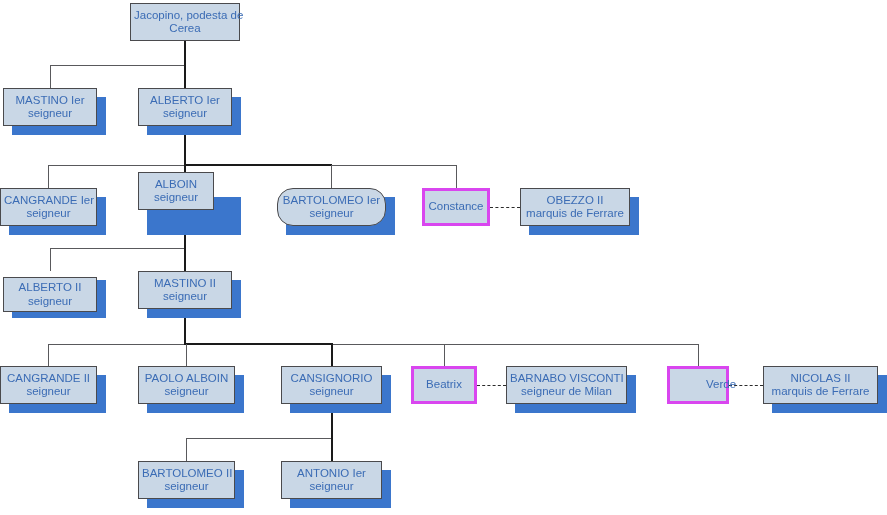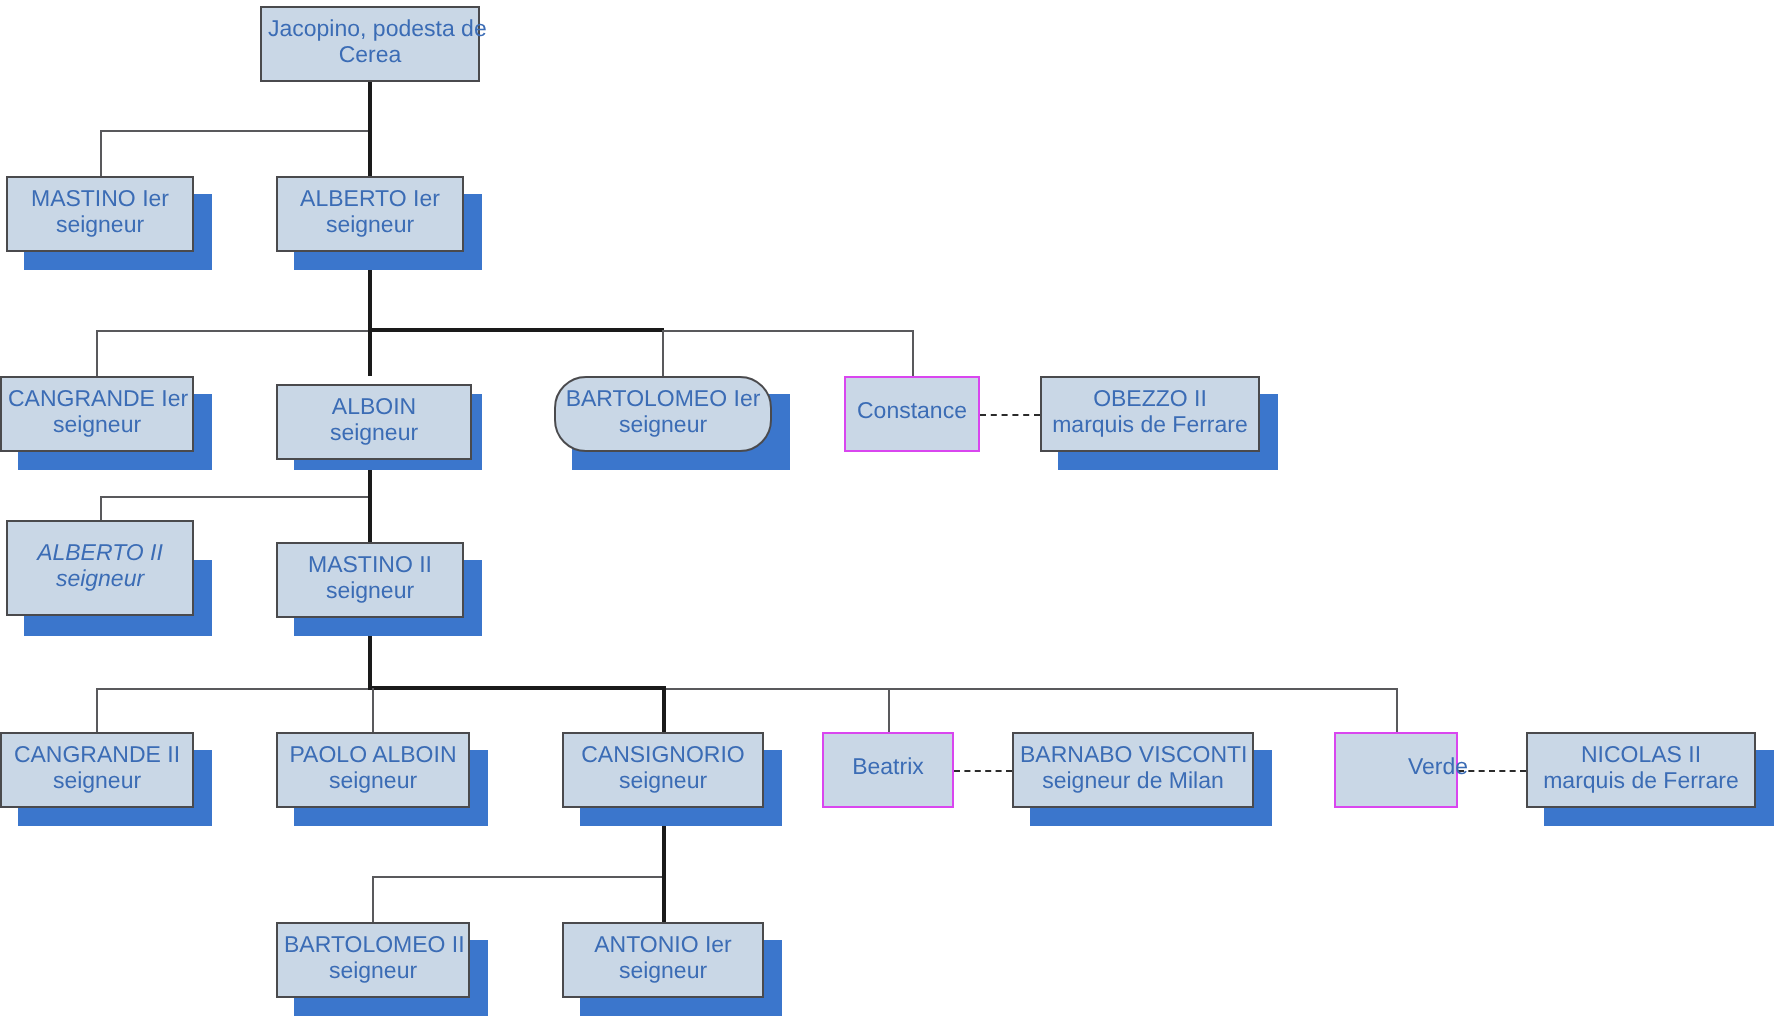--- a/index.html
+++ b/index.html
@@ -62,21 +62,21 @@
 
   
   .shadow {
     position: absolute;
     background: #3b76cc;
     z-index: 1;
   }
 
   
   .node.spouse {
-    border: 1px solid #d946ef;
+    border: 3px solid #d946ef;
   }
 </style>
 </head>
 <body>
 
 <div id="canvas">
 
   <div class="line main-v main" style="left:184px; top:41px; height:24px;"></div>
   <div class="line thin-h" style="left:50px; top:65px; width:135px;"></div>
   <div class="line thin-v" style="left:50px; top:65px; height:23px;"></div>
@@ -133,21 +133,21 @@
         </span>
       </div>
       <div class="shadow" style="left: 9px; top: 197px; width: 97px; height: 38px;"></div>
       <div class="node" style="left: 0px; top: 188px; width: 97px; height: 38px;">
         <span class="label">
           <span class="l1">CANGRANDE Ier</span>
           <span class="l2">seigneur</span>
         </span>
       </div>
       <div class="shadow" style="left: 147px; top: 197px; width: 94px; height: 38px;"></div>
-      <div class="node" style="left: 138px; top: 192px; width: 98px; height: 38px; align-items: center;">
+      <div class="node" style="left: 138px; top: 172px; width: 76px; height: 38px; align-items: center;">
         <span class="label">
           <span class="l1">ALBOIN</span>
           <span class="l2">seigneur</span>
         </span>
       </div>
       <div class="shadow" style="left: 286px; top: 197px; width: 109px; height: 38px;"></div>
       <div class="node" style="left: 277px; top: 188px; width: 109px; height: 38px; border-radius: 16px;">
         <span class="label">
           <span class="l1">BARTOLOMEO Ier</span>
           <span class="l2">seigneur</span>
@@ -159,21 +159,21 @@
         </span>
       </div>
       <div class="shadow" style="left: 529px; top: 197px; width: 110px; height: 38px;"></div>
       <div class="node" style="left: 520px; top: 188px; width: 110px; height: 38px; justify-content: center;">
         <span class="label">
           <span class="l1">OBEZZO II</span>
           <span class="l2">marquis de Ferrare</span>
         </span>
       </div>
       <div class="shadow" style="left: 12px; top: 280px; width: 94px; height: 38px;"></div>
-      <div class="node" style="left: 3px; top: 260px; width: 94px; height: 48px; font-style: italic;">
+      <div class="node" style="left: 3px; top: 277px; width: 94px; height: 35px;">
         <span class="label">
           <span class="l1">ALBERTO II</span>
           <span class="l2">seigneur</span>
         </span>
       </div>
       <div class="shadow" style="left: 147px; top: 280px; width: 94px; height: 38px;"></div>
       <div class="node" style="left: 138px; top: 271px; width: 94px; height: 38px;">
         <span class="label">
           <span class="l1">MASTINO II</span>
           <span class="l2">seigneur</span>

